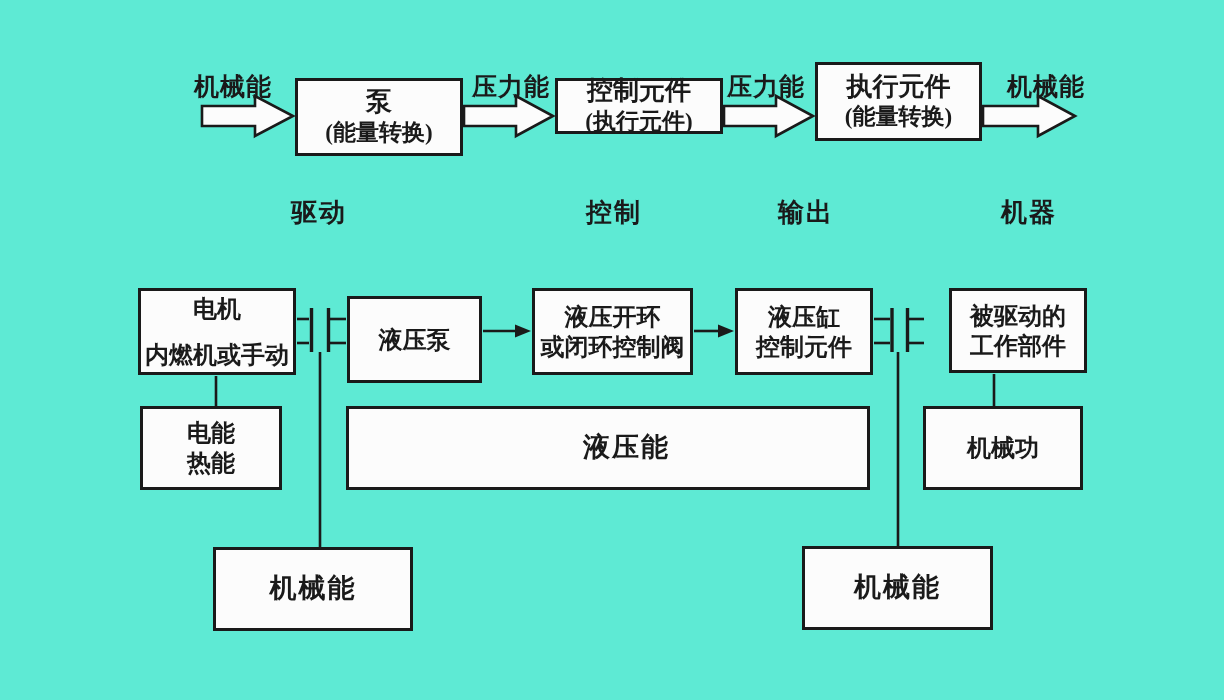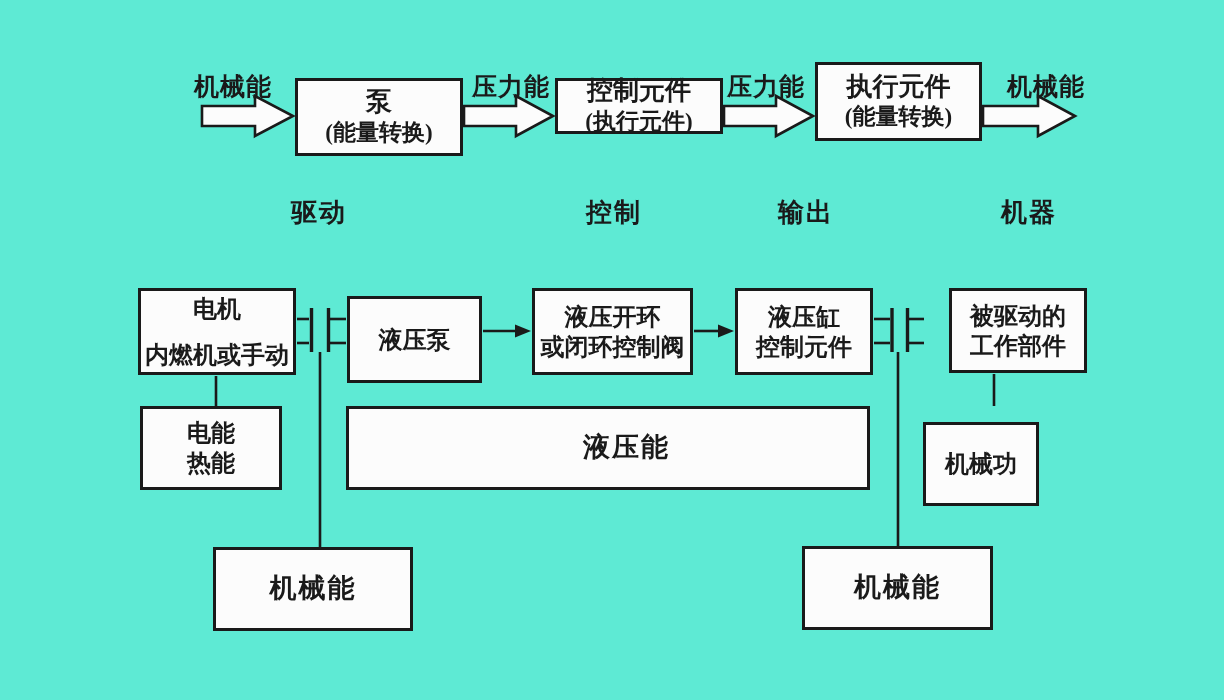--- a/index.html
+++ b/index.html
@@ -157,21 +157,21 @@
 
   <div class="box" style="left:140px;top:406px;width:142px;height:84px;">
     <span class="s24">电能</span>
     <span class="s24">热能</span>
   </div>
 
   <div class="box" style="left:346px;top:406px;width:524px;height:84px;padding-left:37px;">
     <span class="s26">液压能</span>
   </div>
 
-  <div class="box" style="left:923px;top:406px;width:116px;height:84px;margin-top:16px;">
+  <div class="box" style="left:923px;top:406px;width:160px;height:84px;">
     <span class="s24">机械功</span>
   </div>
 
   <div class="box" style="left:213px;top:547px;width:200px;height:84px;">
     <span class="s26">机械能</span>
   </div>
 
   <div class="box" style="left:802px;top:546px;width:191px;height:84px;">
     <span class="s26">机械能</span>
   </div>

